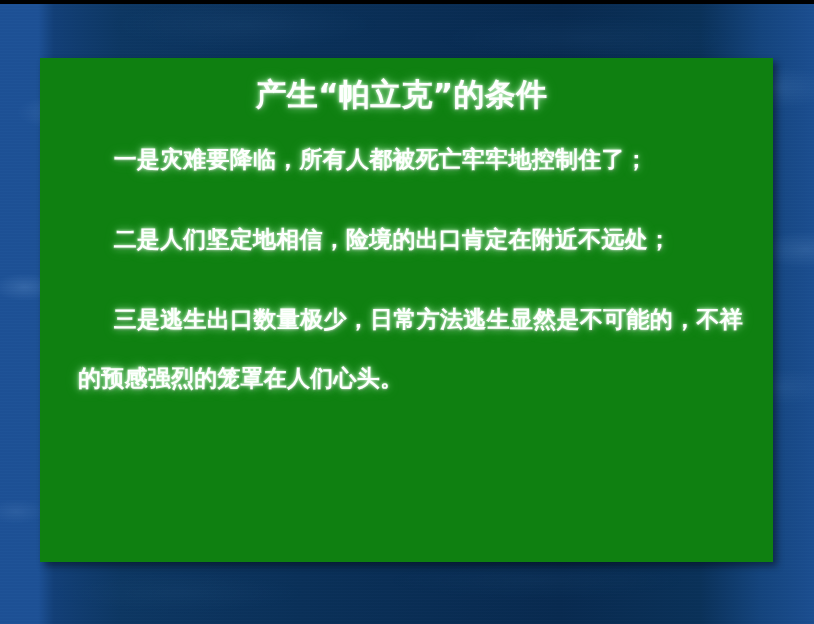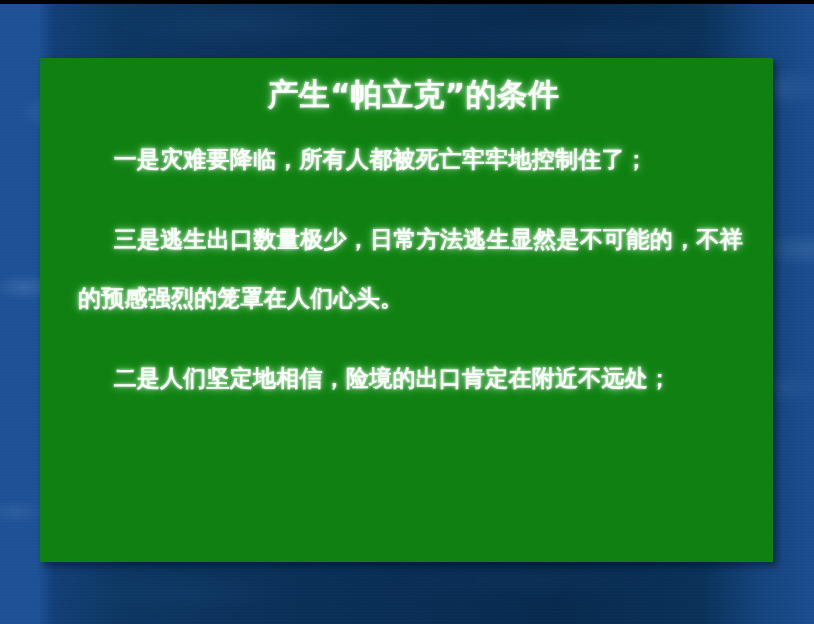--- a/index.html
+++ b/index.html
@@ -83,21 +83,21 @@
     letter-spacing: .01em;
     text-shadow:
       0 0 3px rgba(225,255,225,.95),
       0 0 7px rgba(190,250,195,.75),
       0 0 13px rgba(150,235,160,.45),
       1px 2px 2px rgba(0,60,0,.35);
   }
 
   .title {
     position: absolute;
-    left: 12px;
+    left: 0;
     top: 16px;
     width: 733px;
     text-align: center;
     font-size: 31px;
     line-height: 40px;
     text-indent: -10px;
   }
 
   .body {
     position: absolute;
@@ -128,19 +128,19 @@
   </div>
 
   <div class="top-bar"></div>
 
   <div class="panel">
 
     <div class="title glow-text">产生“帕立克”的条件</div>
 
     <div class="body">
       <p class="para glow-text">一是灾难要降临，所有人都被死亡牢牢地控制住了；</p>
+      <p class="para glow-text">二是人们坚定地相信，险境的出口肯定在附近不远处；</p>
       <p class="para glow-text">三是逃生出口数量极少，日常方法逃生显然是不可能的，不祥的预感强烈的笼罩在人们心头。</p>
-      <p class="para glow-text">二是人们坚定地相信，险境的出口肯定在附近不远处；</p>
     </div>
 
   </div>
 
 </div>
 
 </body></html>

